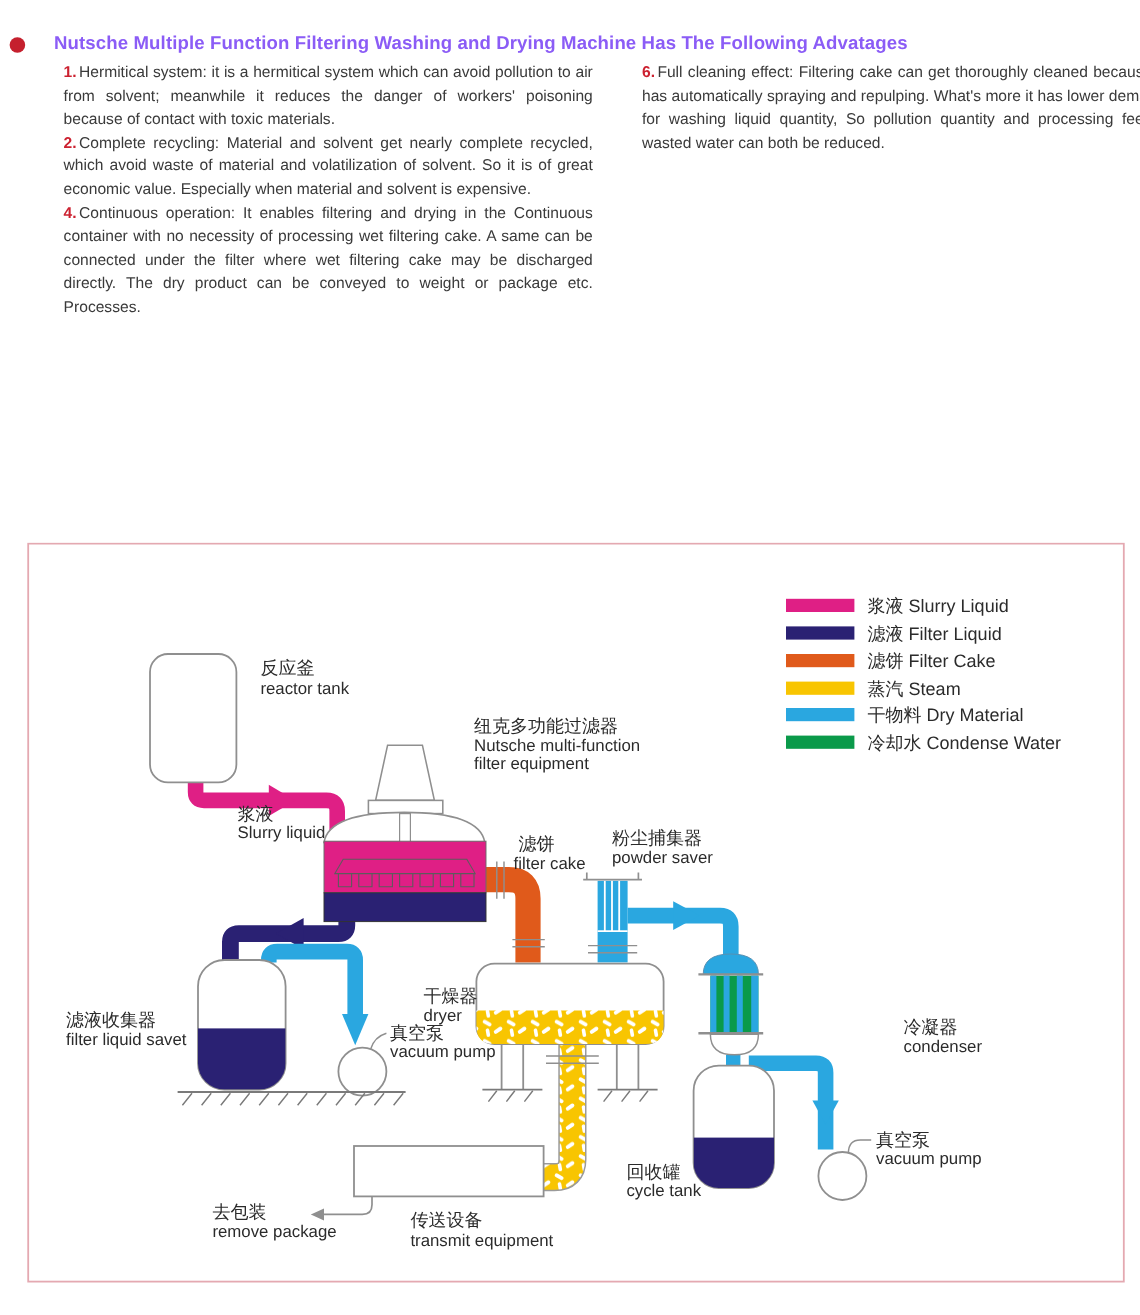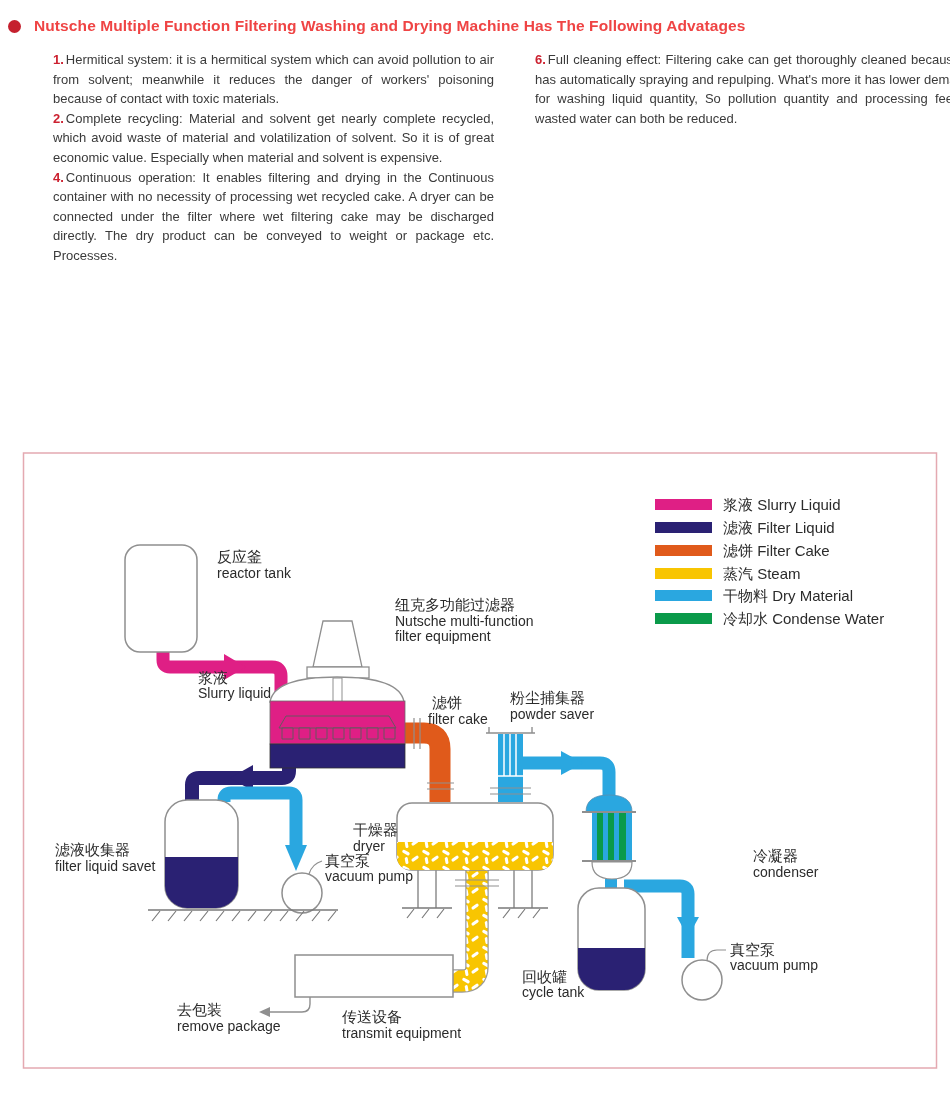--- a/index.html
+++ b/index.html
@@ -1,20 +1,20 @@
 <!DOCTYPE html>
 <html><head>
 <meta charset="utf-8">
 <style>
   html,body{margin:0;padding:0;background:#fff;}
   #page{position:relative;width:950px;height:1096px;background:#fff;overflow:hidden;
         font-family:"Liberation Sans","DejaVu Sans",sans-serif;}
   .hdr{position:absolute;left:8px;top:12px;display:flex;align-items:center;gap:8px;}
   .bullet{width:13px;height:13px;border-radius:50%;background:#c5202e;flex:0 0 auto;}
-  .title{font-size:15.5px;font-weight:bold;color:#ef4444;letter-spacing:.1px;margin:5px;}
+  .title{font-size:15.5px;font-weight:bold;color:#8b5cf6;letter-spacing:.1px;margin:16px;}
   .col{position:absolute;top:50px;font-size:13px;line-height:19.6px;color:#3a3a3a;text-align:justify;margin-left:32px;}
   .col-left{left:21px;width:441px;}
   .col-right{left:503px;width:436px;}
   .col p{margin:0;}
   .num{color:#cc2130;font-weight:bold;padding-right:2px;}
   svg text{fill:#2b2b2b;}
   .cjk{font-size:15px;}
   .en{font-size:14px;}
   .lg{font-size:15px;}
 </style>
@@ -24,21 +24,21 @@
 <div id="page">
 
   <div class="hdr">
     <span class="bullet"></span>
     <h1 class="title">Nutsche Multiple Function Filtering Washing and Drying Machine Has The Following Advatages</h1>
   </div>
 
   <div class="col col-left">
     <p><span class="num">1.</span><span>Hermitical system: it is a hermitical system which can avoid pollution to air from solvent; meanwhile it reduces the danger of workers' poisoning because of contact with toxic materials.</span></p>
     <p><span class="num">2.</span><span>Complete recycling: Material and solvent get nearly complete recycled, which avoid waste of material and volatilization of solvent. So it is of great economic value. Especially when material and solvent is expensive.</span></p>
-    <p><span class="num">4.</span><span>Continuous operation: It enables filtering and drying in the Continuous container with no necessity of processing wet recycled cake. A dryer can be connected under the filter where wet filtering cake may be discharged directly. The dry product can be conveyed to weight or package etc. Processes.</span></p>
+    <p><span class="num">4.</span><span>Continuous operation: It enables filtering and drying in the Continuous container with no necessity of processing wet filtering cake. A same can be connected under the filter where wet filtering cake may be discharged directly. The dry product can be conveyed to weight or package etc. Processes.</span></p>
   </div>
 
   <div class="col col-right">
     <p><span class="num">6.</span><span>Full cleaning effect: Filtering cake can get thoroughly cleaned because it has automatically spraying and repulping. What's more it has lower demand for washing liquid quantity, So pollution quantity and processing fee of wasted water can both be reduced.</span></p>
   </div>
 
   <svg style="position:absolute;left:22px;top:452px;" width="916" height="618" viewBox="22 452 916 618" xmlns="http://www.w3.org/2000/svg">
 
     <defs>
       <pattern id="grain" width="20" height="16" patternUnits="userSpaceOnUse">

